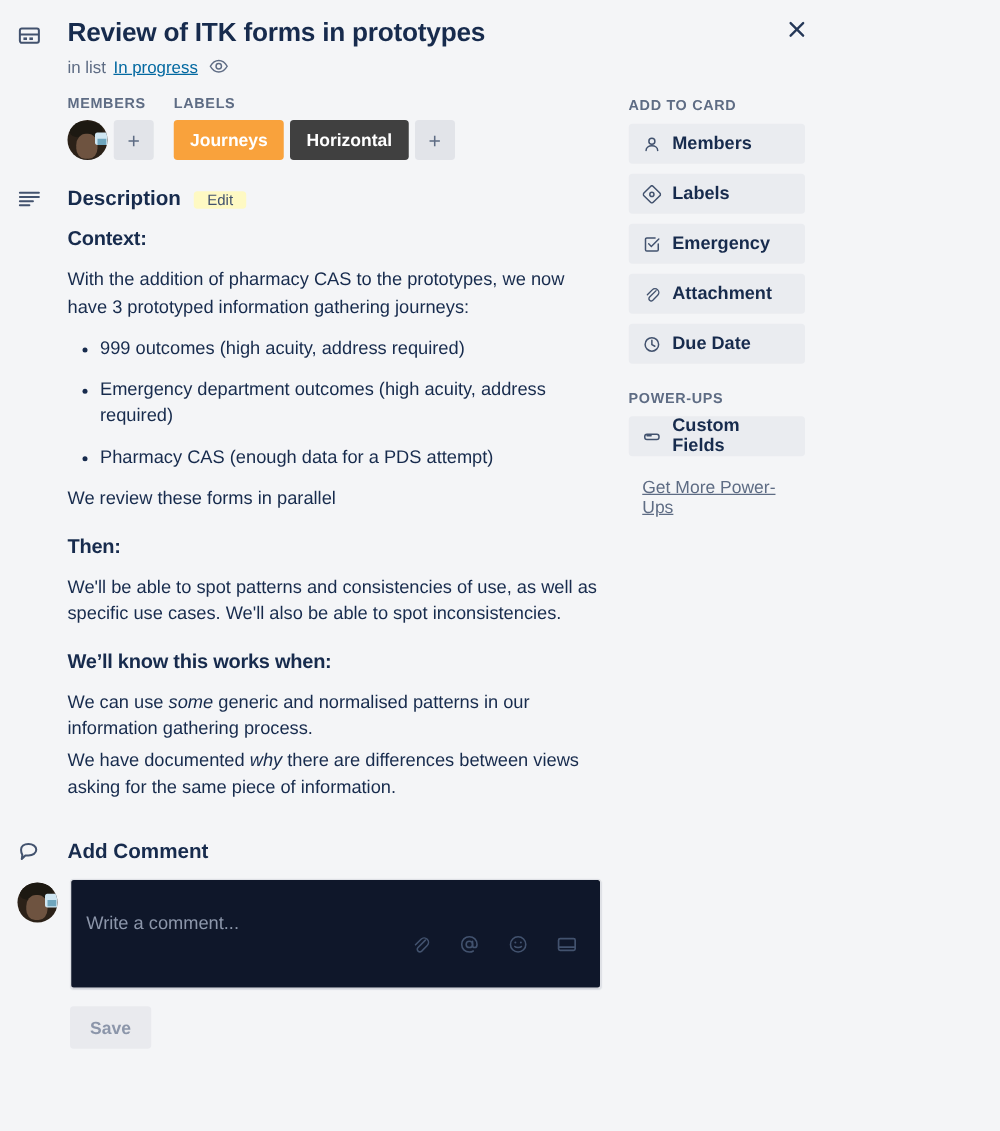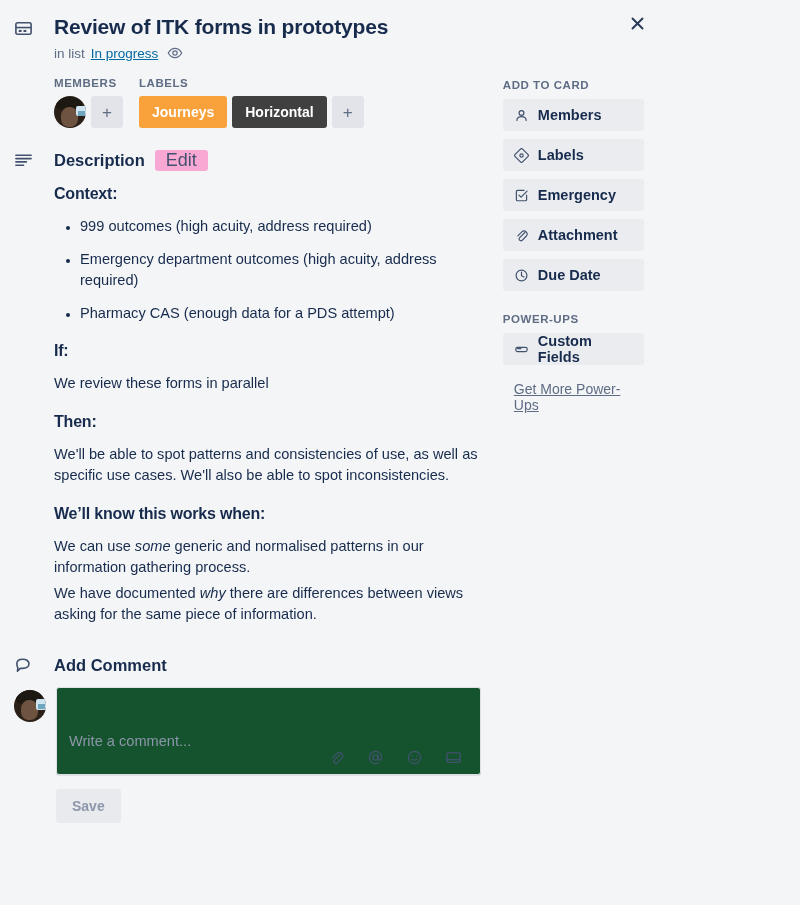--- a/index.html
+++ b/index.html
@@ -161,24 +161,24 @@
     display: flex; align-items: center;
   }
   .sec-title {
     font-size: 16.5px;
     font-weight: bold;
     color: #172B4D;
     padding-left: 16px;
   }
   .edit-btn {
     margin-left: 10px;
-    background: #f9a8d4;
+    background: #fef9c3;
     border: none;
     border-radius: 3px;
-    font-size: 18px;
+    font-size: 12px;
     color: #42526E;
     padding: 0 11px;
     cursor: pointer;
     font-family: inherit;
   }
 
   .desc-content { padding-left: 40px; margin-top: 8px; }
   .desc-content h2 {
     font-size: 16px;
     font-weight: bold;
@@ -206,29 +206,29 @@
   .desc-content li::marker { font-size: 12px; }
 
   
   .comment-section { margin-top: 30px; }
   .comment-head { display: flex; align-items: center; }
   .comment-body { display: flex; margin-top: 12px; gap: 10px; }
   .comment-avatar { width: 32px; height: 32px; margin-top: 3px; }
   .comment-box {
     flex: 1;
     max-width: 536px;
-    background: #14532d;
+    background: #0f172a;
     border: 1px solid #DFE1E6;
     border-radius: 3px;
     box-shadow: 0 1px 1px rgba(9,30,66,0.10);
     padding: 10px 12px 8px 12px;
     min-height: 88px;
     display: flex;
     flex-direction: column;
-    justify-content: flex-end;
+    justify-content: center;
     cursor: text;
   }
   .comment-placeholder {
     font-size: 14.6px;
     color: #8C96AA;
   }
   .comment-tools {
     display: flex;
     justify-content: flex-end;
     gap: 22px;
@@ -369,27 +369,27 @@
               <line x1="2" y1="11.5" x2="13" y2="11.5"></line>
               <line x1="2" y1="15" x2="10" y2="15"></line>
             </svg>
           </span>
           <span class="sec-title">Description</span>
           <button class="edit-btn">Edit</button>
         </div>
 
         <div class="desc-content">
           <h2>Context:</h2>
+          <p>With the addition of pharmacy CAS to the prototypes, we now have 3 prototyped information gathering journeys:</p>
           <ul>
             <li>999 outcomes (high acuity, address required)</li>
             <li>Emergency department outcomes (high acuity, address required)</li>
             <li>Pharmacy CAS (enough data for a PDS attempt)</li>
           </ul>
 
-          <h2>If:</h2>
           <p>We review these forms in parallel</p>
 
           <h2>Then:</h2>
           <p>We'll be able to spot patterns and consistencies of use, as well as specific use cases. We'll also be able to spot inconsistencies.</p>
 
           <h2>We’ll know this works when:</h2>
           <p><span>We can use </span><em>some</em><span> generic and normalised patterns in our information gathering process.</span></p>
           <p><span>We have documented </span><em>why</em><span> there are differences between views asking for the same piece of information.</span></p>
         </div>
       </div>

